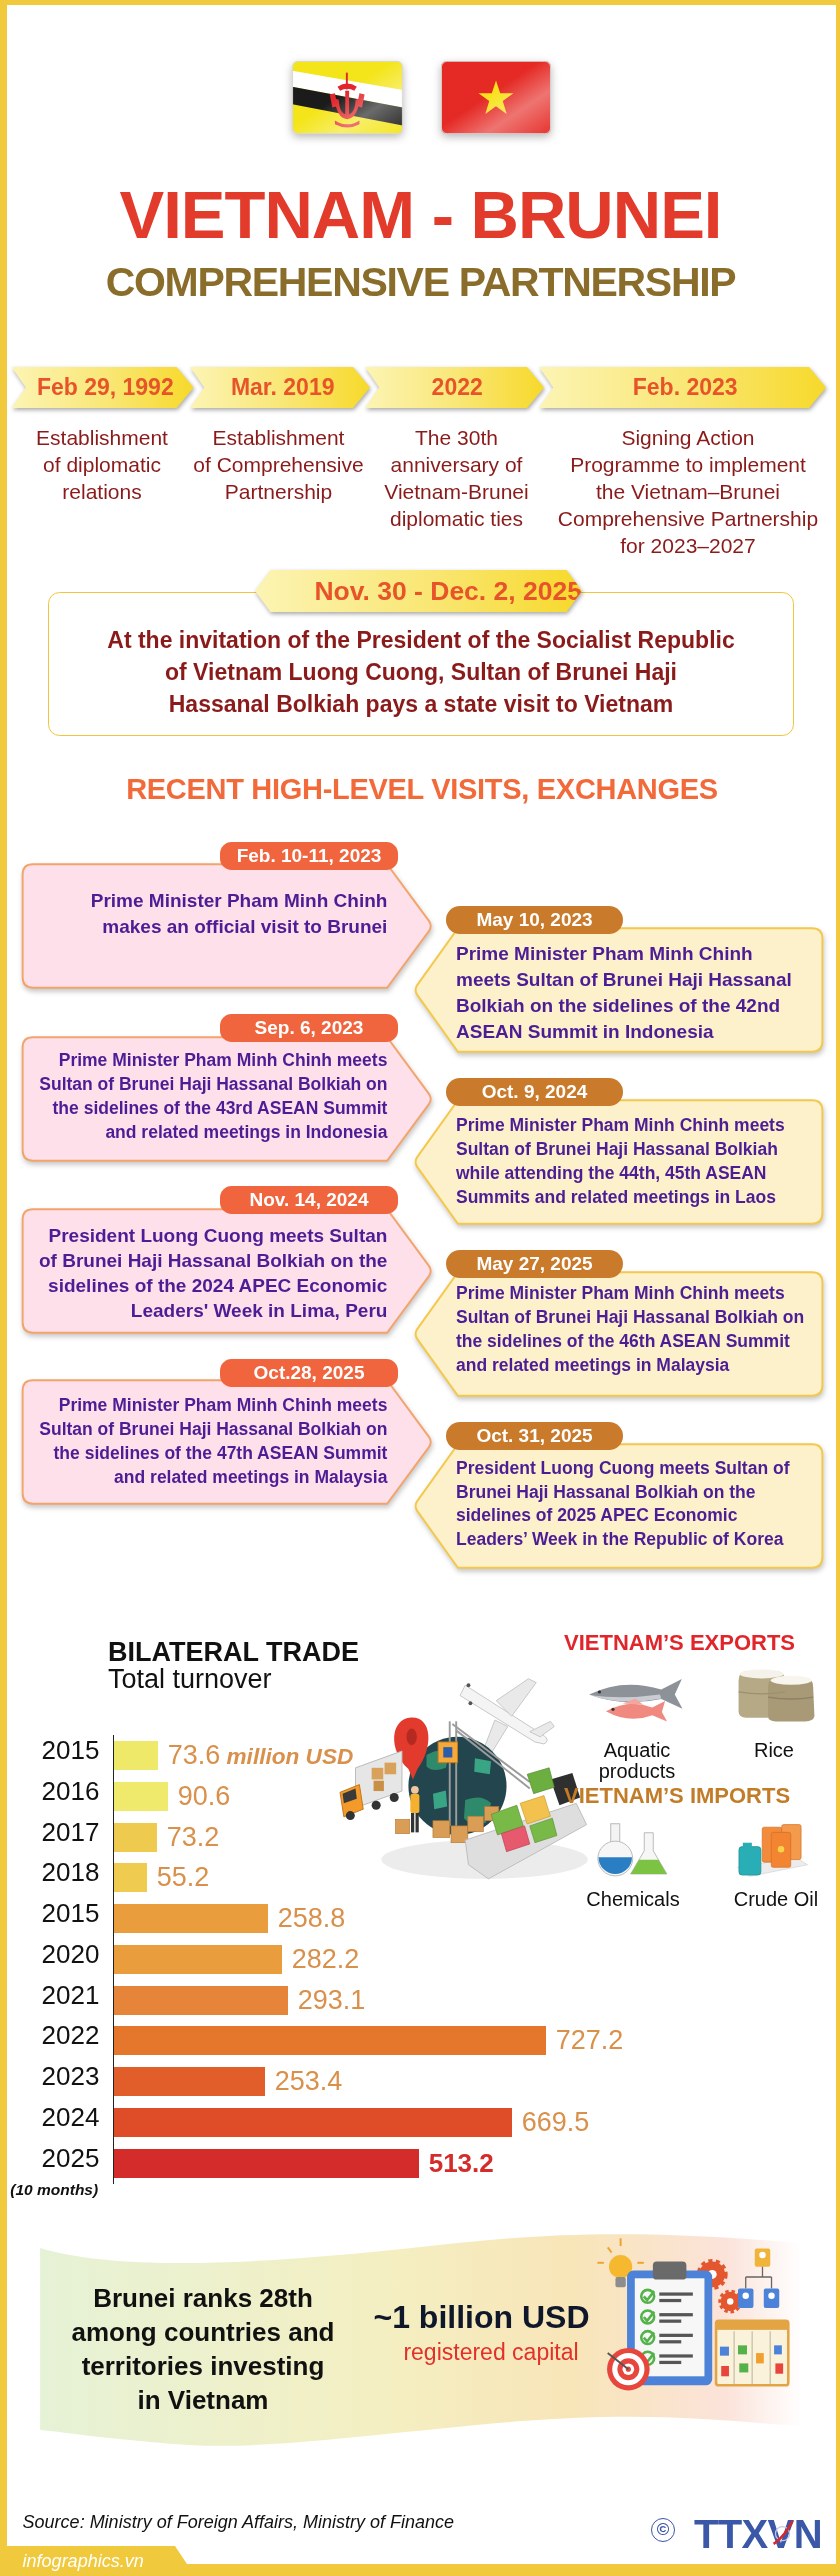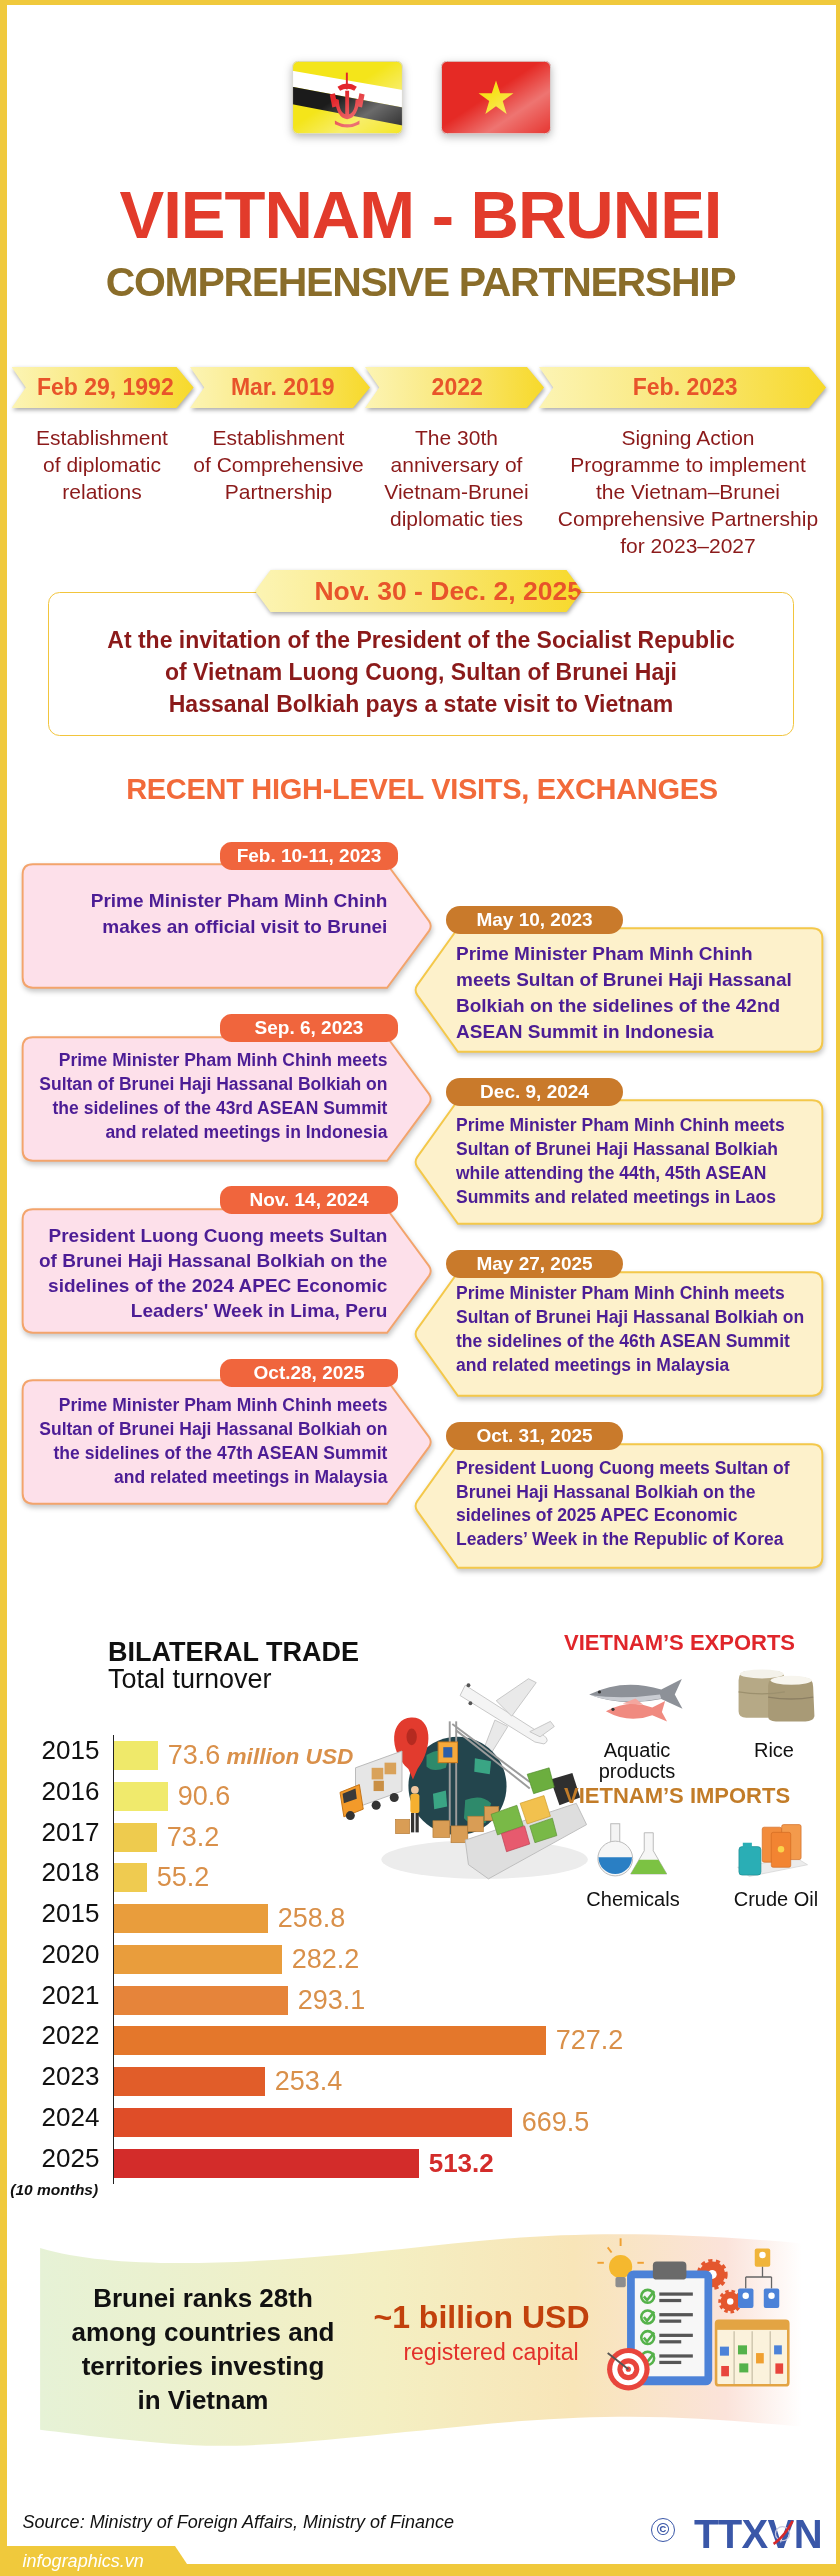--- a/index.html
+++ b/index.html
@@ -63,21 +63,21 @@
   .val-unit { font-size: 22.6px; font-weight: bold; font-style: italic; }
   .val-last { font-weight: bold; color: #d32c2a; font-size: 26px; }
   .footnote { left: 10.3px; top: 2181px; font-size: 15.5px; font-weight: bold; font-style: italic; color: #111; }
 
   .ei-title { left: 564px; width: 239px; font-size: 22px; line-height: 1; font-weight: bold; white-space: nowrap; }
   .ei-label { width: 116px; text-align: center; font-size: 20px; line-height: 21.3px; color: #111; }
 
   .invest-text { left: 61px; top: 2281px; width: 284px; text-align: center; font-size: 26px; line-height: 34px;
                  font-weight: bold; color: #111; }
   .invest-amount { left: 362px; top: 2301px; width: 239px; text-align: center; font-size: 32px; line-height: 1;
-                   font-weight: bold; color: #c2410c; white-space: nowrap; }
+                   font-weight: bold; color: #0f172a; white-space: nowrap; }
   .invest-label { left: 394px; top: 2341px; width: 194px; text-align: center; font-size: 23px; line-height: 1;
                   color: #e3302a; }
 
   .source { left: 22.6px; top: 2513px; font-size: 18px; line-height: 1; font-style: italic; color: #111; white-space: nowrap; }
   .site-tab { left: 0; top: 2546px; width: 188px; height: 19.4px; background: #f0c93c;
               clip-path: polygon(0 0, 175px 0, 188px 100%, 0 100%); }
   .site { left: 22.6px; top: 2552px; font-size: 18px; line-height: 1; font-style: italic; color: #ffffff; white-space: nowrap; }
   .copy-mark { left: 651px; top: 2518px; width: 22px; height: 22px; border: 1.9px solid #3a57a8; border-radius: 50%;
                display: flex; align-items: center; justify-content: center; color: #3a57a8; font-size: 17px; font-weight: bold; }
   .agency-logo { left: 689px; top: 2514px; width: 133px; text-align: right; font-size: 40px; line-height: 1;
@@ -228,21 +228,21 @@
   </svg>
   <div class="abs pill pill-right" style="top:906px">May 10, 2023</div>
   <div class="abs ctext ctext-right f29 pre" style="top:941px;line-height:26px">Prime Minister Pham Minh Chinh
 meets Sultan of Brunei Haji Hassanal
 Bolkiah on the sidelines of the 42nd
 ASEAN Summit in Indonesia</div>
 
   <svg class="abs card-svg card-right" style="top:1099px" viewBox="0 0 635 195">
     <path d="M69,2 H617 Q633,2 633,18 V177 Q633,193 617,193 H69 L6,105 Q1,97.5 6,90 Z" fill="#fdf1cb" stroke="#f4c84a" stroke-width="3"></path>
   </svg>
-  <div class="abs pill pill-right" style="top:1078px">Dec. 9, 2024</div>
+  <div class="abs pill pill-right" style="top:1078px">Oct. 9, 2024</div>
   <div class="abs ctext ctext-right f27 pre" style="top:1113px;line-height:24px">Prime Minister Pham Minh Chinh meets
 Sultan of Brunei Haji Hassanal Bolkiah
 while attending the 44th,  45th ASEAN
 Summits and related meetings in Laos</div>
 
   <svg class="abs card-svg card-right" style="top:1271px" viewBox="0 0 635 195">
     <path d="M69,2 H617 Q633,2 633,18 V177 Q633,193 617,193 H69 L6,105 Q1,97.5 6,90 Z" fill="#fdf1cb" stroke="#f4c84a" stroke-width="3"></path>
   </svg>
   <div class="abs pill pill-right" style="top:1250px">May 27, 2025</div>
   <div class="abs ctext ctext-right f27 pre" style="top:1281px;line-height:24px">Prime Minister Pham Minh Chinh meets

